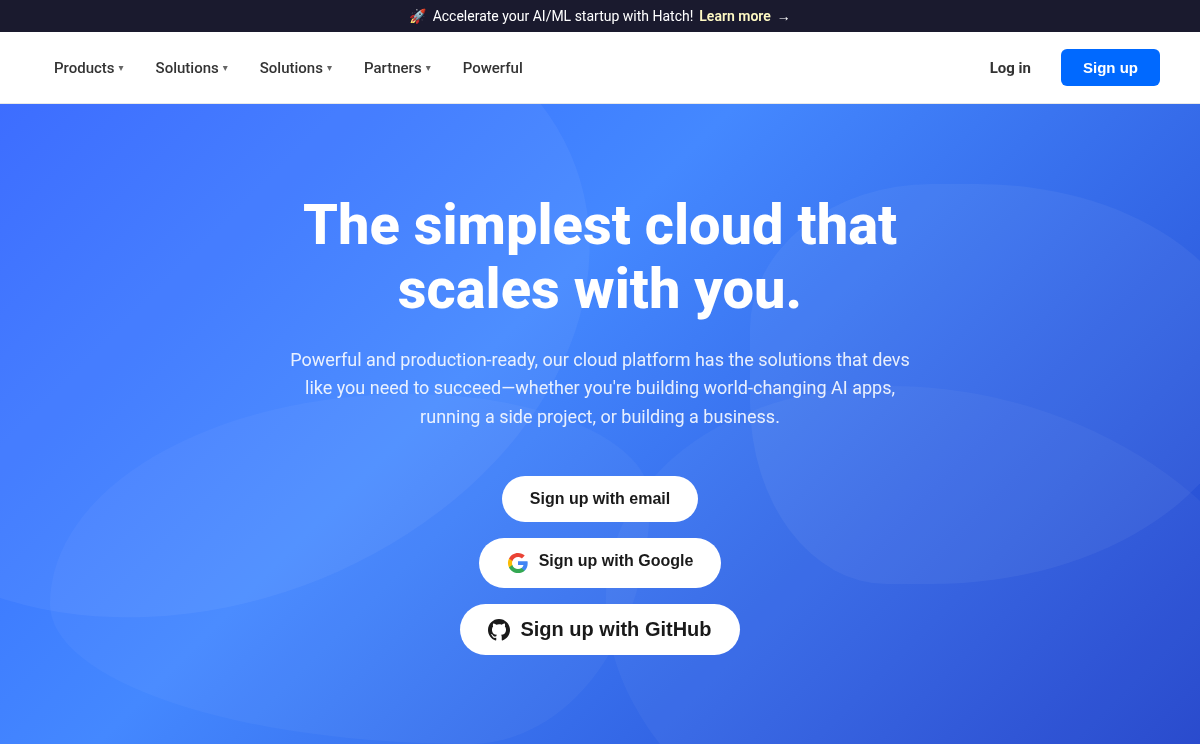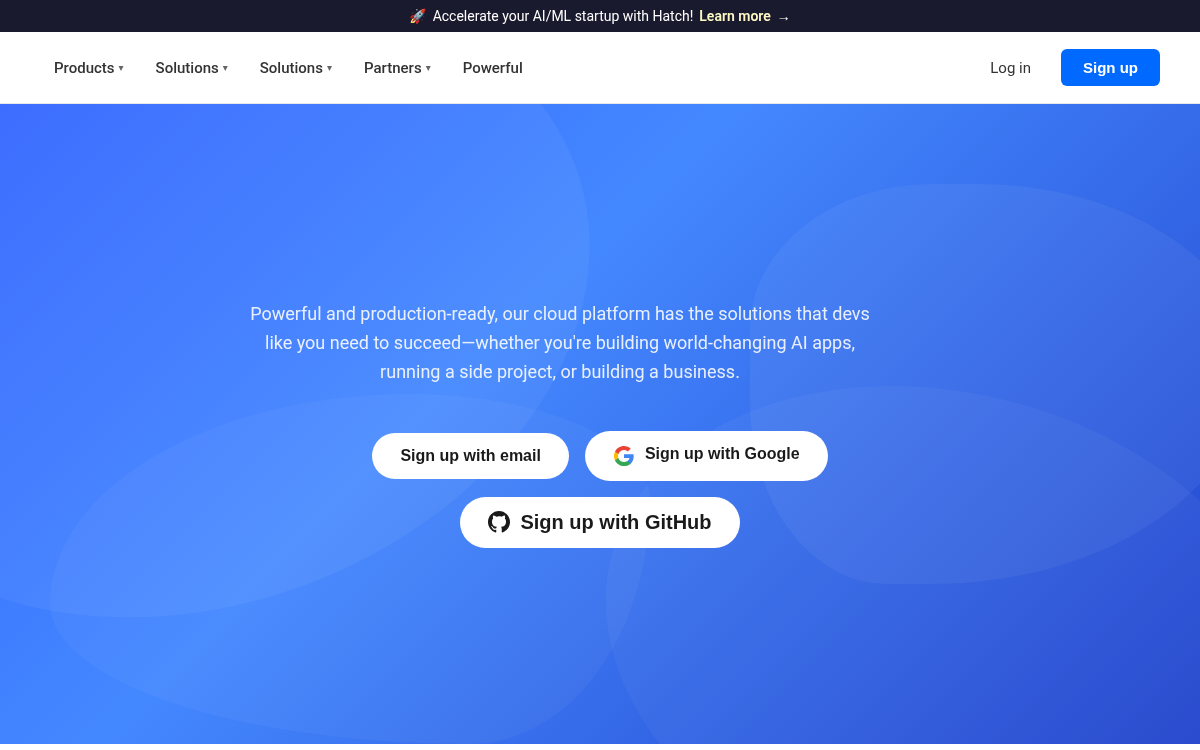--- a/index.html
+++ b/index.html
@@ -73,21 +73,21 @@
     }
     .nav-actions {
       display: flex;
       align-items: center;
       gap: 16px;
     }
     .nav-login {
       font-size: 15px;
       color: #333;
       cursor: pointer;
-      font-weight: 400;
+      font-weight: 700;
       padding: 8px 14px;
       border-radius: 6px;
     }
     .nav-signup {
       background: #0069ff;
       color: #fff;
       border: none;
       border-radius: 6px;
       padding: 10px 22px;
       font-size: 15px;
@@ -176,20 +176,21 @@
       line-height: 1.6;
       margin-bottom: 44px;
       max-width: 620px;
     }
     .hero-buttons {
       display: flex;
       gap: 16px;
       align-items: center;
       justify-content: center;
       flex-wrap: wrap;
+      flex-direction: column;
     }
     .btn-email {
       background: #fff;
       color: #1a1a1a;
       border: none;
       border-radius: 28px;
       padding: 14px 28px;
       font-size: 16px;
       font-weight: 600;
       cursor: pointer;
@@ -277,20 +278,24 @@
   <div class="nav-actions">
     <span class="nav-login">Log in</span>
     <button class="nav-signup">Sign up</button>
   </div>
 </nav>
 
 <section class="hero">
   <div class="hero-wave1"></div>
   <div class="hero-wave2"></div>
   <div class="hero-content">
+    <h1 class="hero-title">
+      <span>The simplest cloud that</span><br>
+      <span>scales with you.</span>
+    </h1>
     <p class="hero-subtitle">Powerful and production-ready, our cloud platform has the solutions that devs like you need to succeed—whether you're building world-changing AI apps, running a side project, or building a business.</p>
     <div class="hero-buttons">
       <button class="btn-email">Sign up with email</button>
       <button class="btn-google">
 
         <svg class="google-icon" viewBox="0 0 24 24" xmlns="http://www.w3.org/2000/svg">
           <path d="M22.56 12.25c0-.78-.07-1.53-.2-2.25H12v4.26h5.92c-.26 1.37-1.04 2.53-2.21 3.31v2.77h3.57c2.08-1.92 3.28-4.74 3.28-8.09z" fill="#4285F4"></path>
           <path d="M12 23c2.97 0 5.46-.98 7.28-2.66l-3.57-2.77c-.98.66-2.23 1.06-3.71 1.06-2.86 0-5.29-1.93-6.16-4.53H2.18v2.84C3.99 20.53 7.7 23 12 23z" fill="#34A853"></path>
           <path d="M5.84 14.09c-.22-.66-.35-1.36-.35-2.09s.13-1.43.35-2.09V7.07H2.18C1.43 8.55 1 10.22 1 12s.43 3.45 1.18 4.93l2.85-2.22.81-.62z" fill="#FBBC05"></path>
           <path d="M12 5.38c1.62 0 3.06.56 4.21 1.64l3.15-3.15C17.45 2.09 14.97 1 12 1 7.7 1 3.99 3.47 2.18 7.07l3.66 2.84c.87-2.6 3.3-4.53 6.16-4.53z" fill="#EA4335"></path>

